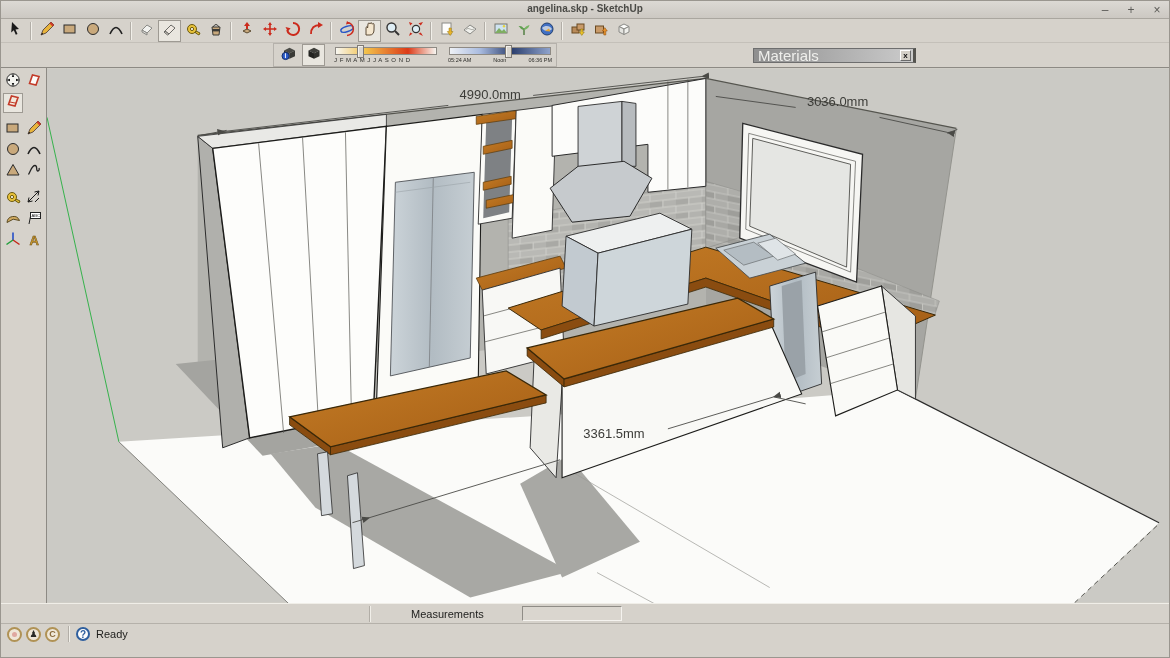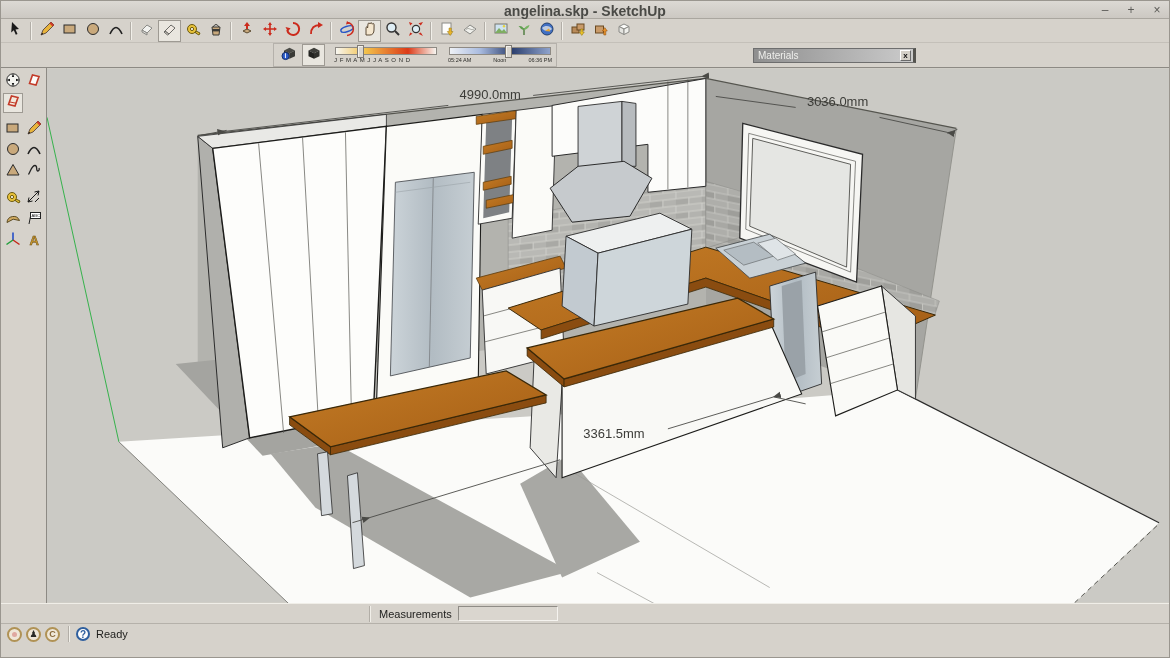--- a/index.html
+++ b/index.html
@@ -1,20 +1,20 @@
 <!DOCTYPE html>
 <html><head>
 <meta charset="utf-8">
 <style>
   html,body{margin:0;padding:0;background:#888;}
   *{box-sizing:border-box;}
   .window{position:relative;width:1170px;height:658px;background:#d6d2cb;font-family:"Liberation Sans",sans-serif;overflow:hidden;border:1px solid #9a968f;}
   
   .titlebar{height:18px;background:linear-gradient(180deg,#dcd9d4,#ccc8c2);border-bottom:1px solid #aaa69f;position:relative;}
-  .titlebar .title{position:absolute;left:0;right:0;top:2px;text-align:center;font-size:14px;font-weight:bold;color:#4a4a46;}
+  .titlebar .title{position:absolute;left:0;right:0;top:2px;text-align:center;font-size:10px;font-weight:bold;color:#4a4a46;}
   .winbtns{position:absolute;right:6px;top:1px;display:flex;gap:14px;}
   .winbtn{font-size:12px;line-height:16px;color:#5c5b57;width:12px;text-align:center;cursor:default;}
   
   .menubar{height:15px;display:flex;align-items:center;padding-left:4px;background:#d8d4cd;}
   .menu-item{font-size:11px;color:#1d1d1b;padding:0 7px;line-height:15px;}
   .menu-item::first-letter{text-decoration:underline;}
   
   .toolbar{height:24px;display:flex;align-items:center;padding-left:3px;background:#d6d2cb;border-bottom:1px solid #c4c0b9;}
   .tbtn{width:23px;height:22px;display:flex;align-items:center;justify-content:center;border:1px solid transparent;}
   .tbtn.pressed{background:#e9e6df;border:1px solid #9e9a93;}
@@ -23,32 +23,32 @@
   .shadowbox{margin-left:272px;display:flex;align-items:center;gap:2px;height:24px;padding:0 3px;border:1px solid #b5b1ab;background:#d6d2cb;}
   .slider{position:relative;width:106px;height:21px;margin-left:6px;}
   .slider .track{position:absolute;left:2px;right:2px;top:2px;height:8px;border:1px solid #8e8a84;}
   .track.months{background:linear-gradient(90deg,#f7f6f1,#f2c049 30%,#dc3a18 72%,#f7f6f1);}
   .track.time{background:linear-gradient(90deg,#eef1f6,#a9bbdf 30%,#2c3f6e 62%,#8fa3cc 100%);}
   .slider .thumb{position:absolute;top:0;width:7px;height:13px;background:#d9d5ce;border:1px solid #7e7a74;box-shadow:inset 1px 1px 0 #f4f2ed;}
   .slider .labels{position:absolute;left:1px;right:1px;top:12px;font-size:5.5px;color:#2b2b28;display:flex;justify-content:space-between;white-space:nowrap;}
   .slider .labels.mo{letter-spacing:0.5px;font-size:6px;}
   
   .materials{position:absolute;left:752px;top:47px;width:163px;height:15px;background:linear-gradient(90deg,#8f8f8f,#cbcbcb);border:1px solid #6e6e6e;border-right:3px solid #55544f;display:flex;align-items:center;}
-  .materials .mtitle{flex:1;font-size:10px;color:#efefec;padding-left:4px;}
+  .materials .mtitle{flex:1;font-size:15px;color:#efefec;padding-left:4px;}
   .materials .mclose{width:11px;height:11px;margin-right:2px;background:#d4d0c8;border:1px solid;border-color:#fff #6a6a6a #6a6a6a #fff;font-size:8px;font-weight:bold;line-height:9px;text-align:center;color:#111;}
   
   .workspace{display:flex;height:535px;}
   .palette{width:46px;background:#d6d2cb;border-right:1px solid #8d8a84;padding:4px 2px 0 2px;}
   .prow{display:flex;gap:1px;margin-bottom:1px;}
   .pbtn{width:20px;height:20px;display:flex;align-items:center;justify-content:center;border:1px solid transparent;}
   .pbtn.pressed{background:#e9e6df;border:1px solid #9e9a93;}
   .psep{height:6px;}
   .viewport{display:block;}
   
-  .measurebar{height:20px;background:#d6d2cb;border-top:1px solid #f0eee8;display:flex;align-items:center;}
+  .measurebar{height:20px;background:#d6d2cb;border-top:1px solid #f0eee8;display:flex;align-items:center;gap:32px;}
   .msep{width:2px;height:16px;margin-left:368px;border-left:1px solid #b2aea7;border-right:1px solid #f1efe9;}
   .mlabel{font-size:11px;color:#222220;margin:0 6px 0 8px;}
   .minput{width:100px;height:15px;background:#dad6cf;border:1px solid;border-color:#8f8c86 #f5f3ef #f5f3ef #8f8c86;font-size:10px;padding:0 3px;font-family:"Liberation Sans",sans-serif;}
   .statusbar{height:21px;background:#d6d2cb;border-top:1px solid #b5b1aa;display:flex;align-items:center;padding-left:4px;}
   .scircle{width:15px;height:15px;border-radius:50%;border:2px solid #b09255;background:#efe7d8;margin:0 2px;display:flex;align-items:center;justify-content:center;font-size:8px;color:#5a4a2a;}
   .ssep{width:2px;height:16px;margin:0 6px;border-left:1px solid #b2aea7;border-right:1px solid #f1efe9;}
   .helpc{width:14px;height:14px;border-radius:50%;border:2px solid #2f5f9e;background:#fdfdfc;color:#2f5f9e;font-weight:bold;font-size:10px;line-height:11px;text-align:center;margin-right:6px;}
   .ready{font-size:11px;color:#1d1d1b;}
   svg text{font-family:"Liberation Sans",sans-serif;}
 </style>

